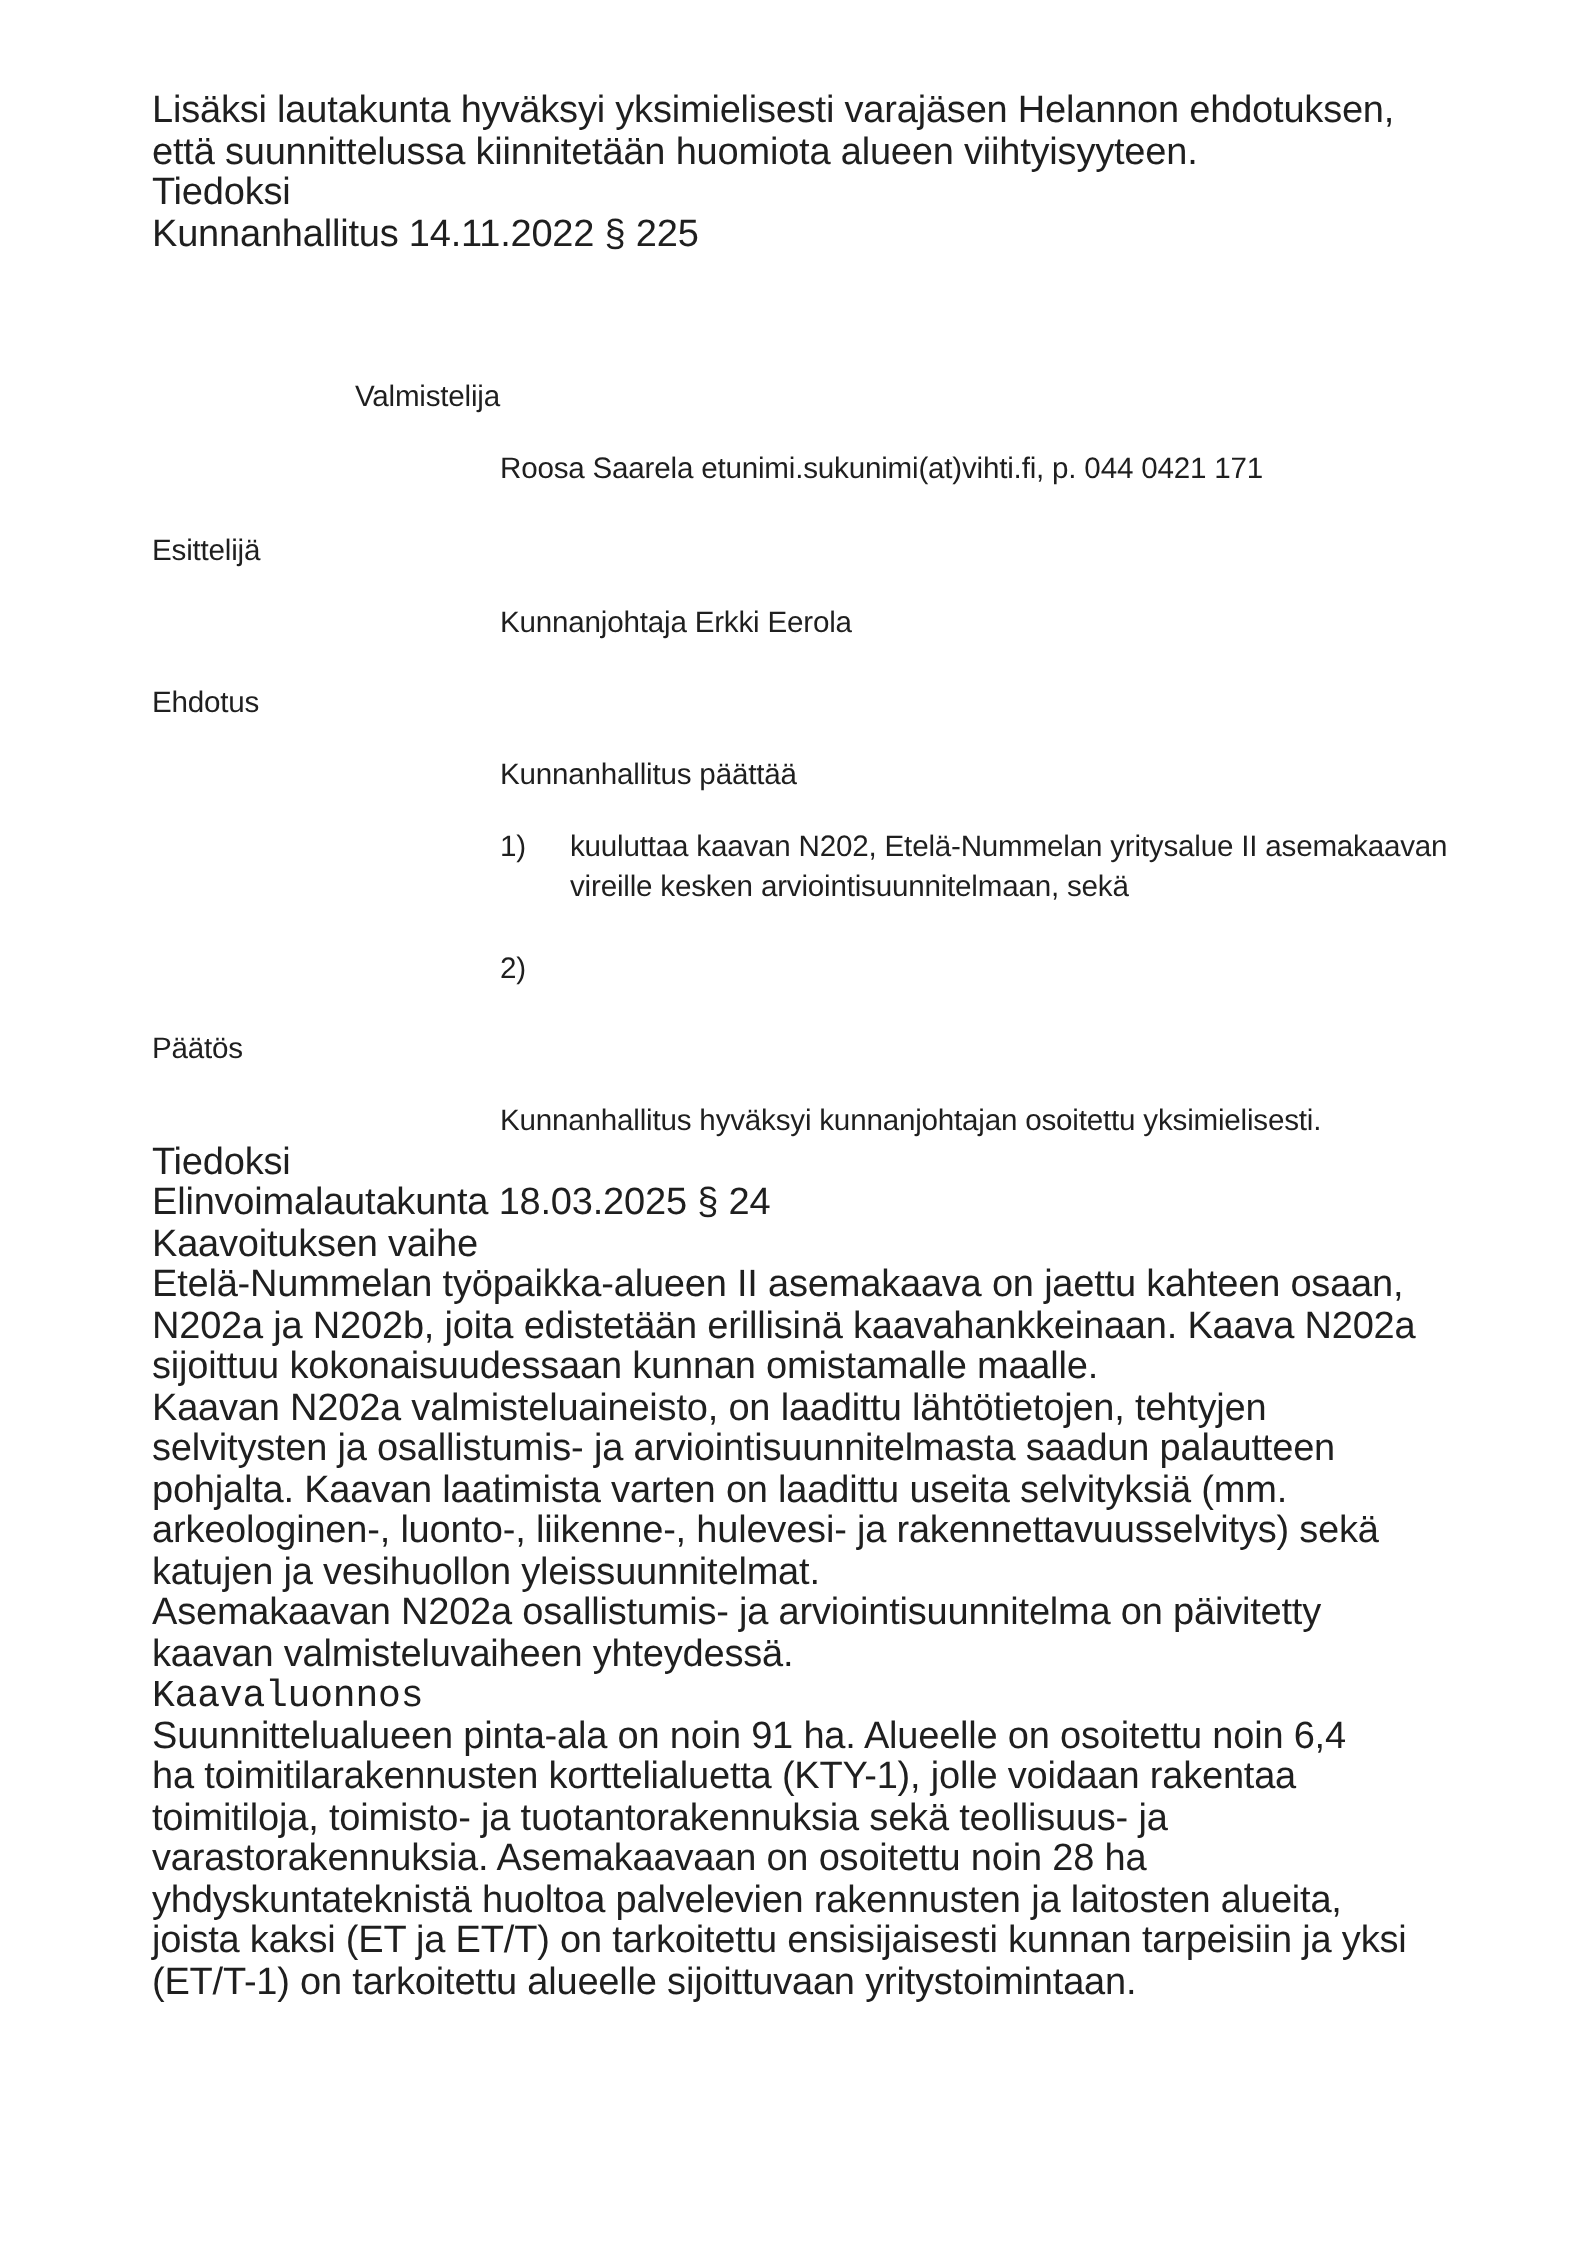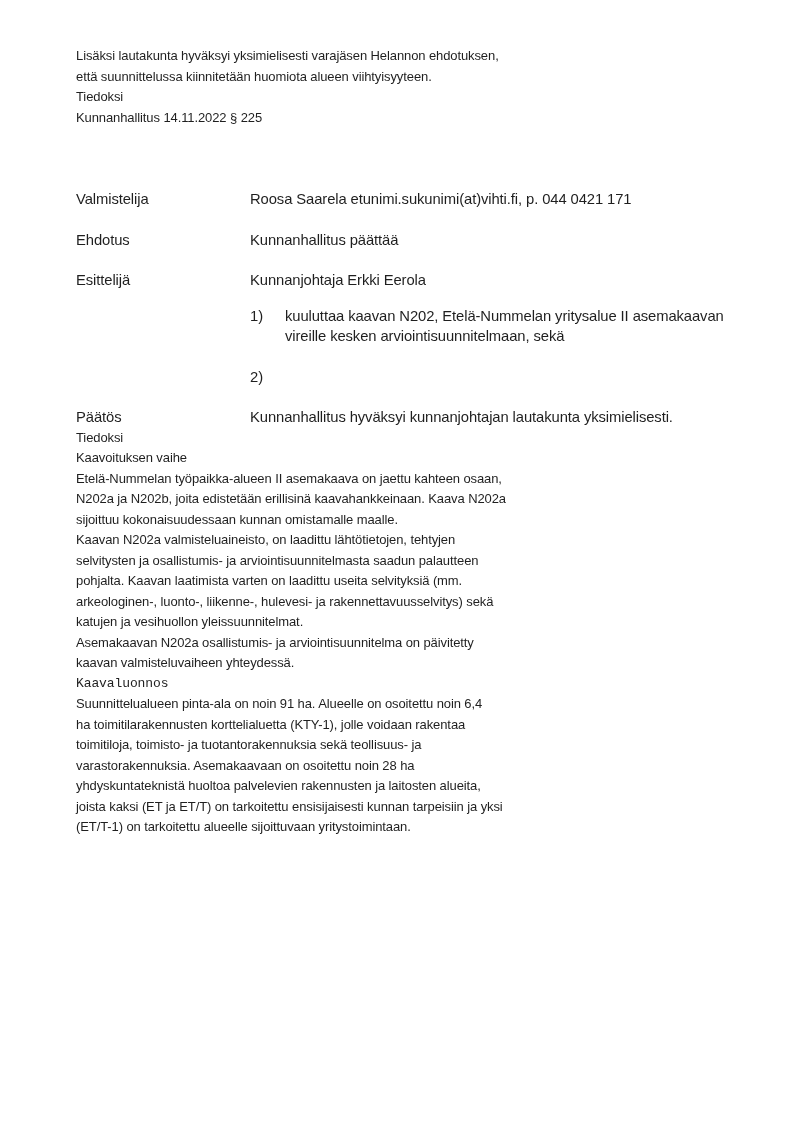--- a/index.html
+++ b/index.html
@@ -16,84 +16,85 @@
     padding: 46px 8px 0 76px;
     font-family: "Liberation Sans", sans-serif;
     font-size: 14.8px;
     line-height: 20.5px;
     letter-spacing: -0.1px;
     color: #1f1f1f;
     overflow: hidden;
   }
   .page p, .page h3 {
     margin: 0;
-    font-size: 13px;
+    font-size: 19px;
     font-weight: normal;
     white-space: pre;
   }
   .heading { font-weight: bold; }
   .indent { margin-left: 174px; }
   .row { display: flex; }
   .row .label { flex: 0 0 174px; white-space: pre; }
-  .row .value { white-space: pre; }
+  .row .value { white-space: pre; margin-top: 36px; }
   .list-item { display: flex; margin-left: 174px; }
   .list-item .num { flex: 0 0 35px; white-space: pre; }
   .list-item .item-text { white-space: pre; }
   .mt13 { margin-top: 13px; }
   .mt15 { margin-top: 15px; }
   .mt18 { margin-top: 18px; }
   .mt20 { margin-top: 20px; }
   .mt21 { margin-top: 21px; font-family: Liberation Mono, monospace; }
   .mt38 { margin-top: 38px; }
-  .mt61 { margin-top: 61px; }
+  .mt61 { margin-top: 61px; text-align: right; }
 </style>
 </head>
 <body>
 
 <div class="page">
 
   <p class="indent">Lisäksi lautakunta hyväksyi yksimielisesti varajäsen Helannon ehdotuksen,
 että suunnittelussa kiinnitetään huomiota alueen viihtyisyyteen.</p>
 
   <p class="mt18">Tiedoksi</p>
 
   <p class="mt15">Kunnanhallitus 14.11.2022 § 225</p>
 
   <div class="row mt61">
     <span class="label">Valmistelija</span>
     <span class="value">Roosa Saarela etunimi.sukunimi(at)vihti.fi, p. 044 0421 171</span>
   </div>
 
   <div class="row mt20">
-    <span class="label">Ehdotus</span>
-    <span class="value">Kunnanhallitus päättää</span>
+    <span class="label">Esittelijä</span>
+    <span class="value">Kunnanjohtaja Erkki Eerola</span>
   </div>
 
   <div class="row mt20">
-    <span class="label">Esittelijä</span>
-    <span class="value">Kunnanjohtaja Erkki Eerola</span>
+    <span class="label">Ehdotus</span>
+    <span class="value">Kunnanhallitus päättää</span>
   </div>
 
   <div class="list-item mt15">
     <span class="num">1)</span>
     <span class="item-text">kuuluttaa kaavan N202, Etelä-Nummelan yritysalue II asemakaavan
 vireille kesken arviointisuunnitelmaan, sekä</span>
   </div>
 
   <div class="list-item mt20">
     <span class="num">2)</span>
   </div>
 
   <div class="row mt20">
     <span class="label">Päätös</span>
-    <span class="value">Kunnanhallitus hyväksyi kunnanjohtajan lautakunta yksimielisesti.</span>
+    <span class="value">Kunnanhallitus hyväksyi kunnanjohtajan osoitettu yksimielisesti.</span>
   </div>
 
   <p class="mt20">Tiedoksi</p>
 
+  <p class="mt15">Elinvoimalautakunta 18.03.2025 § 24</p>
 
   <h3 class="heading indent mt38">Kaavoituksen vaihe</h3>
 
   <p class="indent">Etelä-Nummelan työpaikka-alueen II asemakaava on jaettu kahteen osaan,
 N202a ja N202b, joita edistetään erillisinä kaavahankkeinaan. Kaava N202a
 sijoittuu kokonaisuudessaan kunnan omistamalle maalle.</p>
 
   <p class="indent mt13">Kaavan N202a valmisteluaineisto, on laadittu lähtötietojen, tehtyjen
 selvitysten ja osallistumis- ja arviointisuunnitelmasta saadun palautteen
 pohjalta. Kaavan laatimista varten on laadittu useita selvityksiä (mm.

